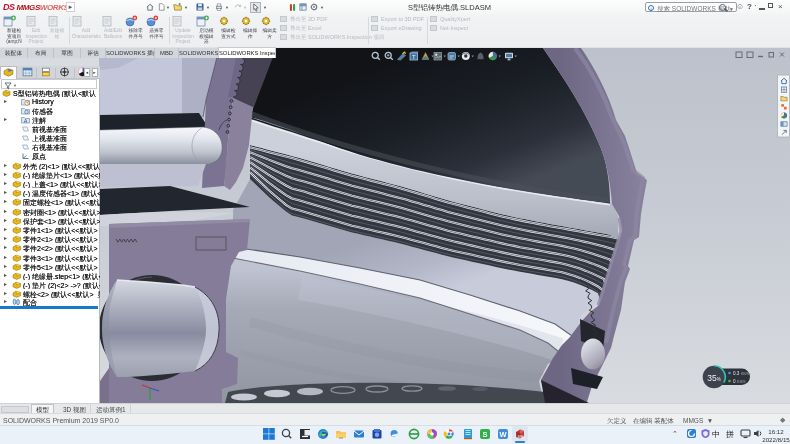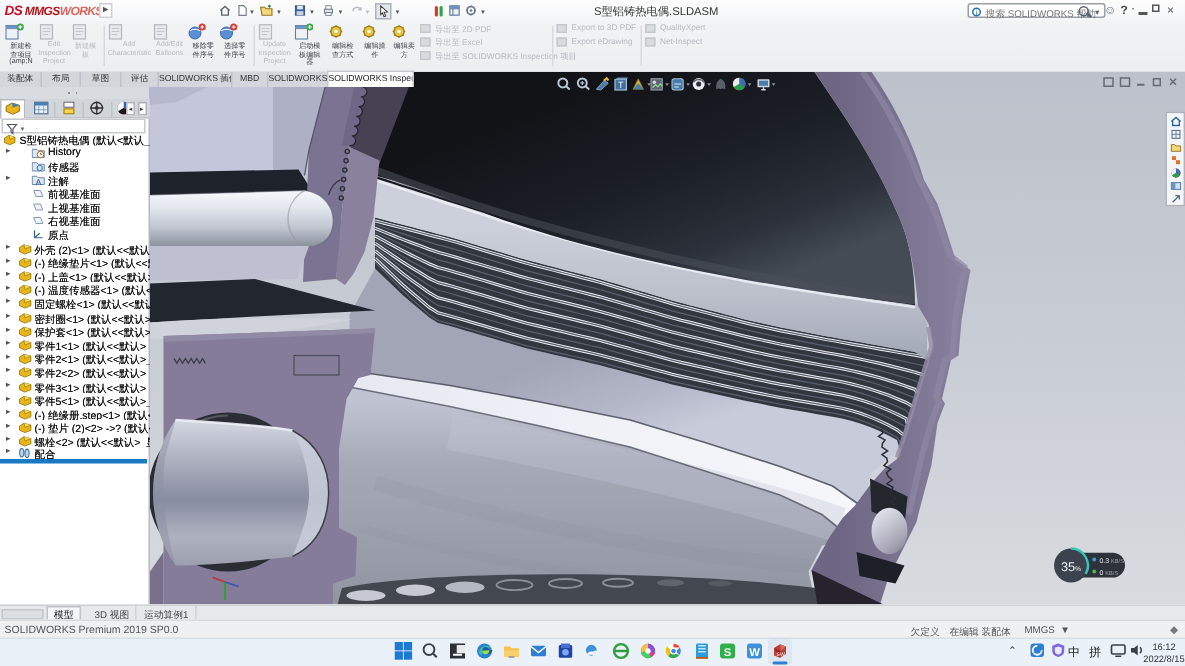--- a/index.html
+++ b/index.html
@@ -76,21 +76,21 @@
       </div>
       <div class="abs" style="left:310px;top:3px">
         <svg width="8" height="8" viewBox="0 0 9 9">
           <circle cx="4.5" cy="4.5" r="3" fill="none" stroke="#707a86" stroke-width="1.3"></circle>
           <circle cx="4.5" cy="4.5" r="1" fill="#707a86"></circle>
           <path d="M4.5,.8 v1.4 M4.5,6.8 v1.4 M.8,4.5 h1.4 M6.8,4.5 h1.4" stroke="#707a86" stroke-width=".9"></path>
         </svg>
       </div>
       <div class="abs t" style="left:320px;top:4.5px;font-size:4px;color:#555">▼</div>
     </div>
-<div class="abs t" style="left:396px;top:3px;font-size:7.5px;color:#333">S型铝铸热电偶.SLDASM</div>
+<div class="abs t" style="left:408px;top:3px;font-size:7.5px;color:#333">S型铝铸热电偶.SLDASM</div>
 
 <div class="abs" style="left:645px;top:2px;width:92px;height:10px;background:#fff;border:1px solid #9aa0a6;border-radius:2px">
   <div class="abs" style="left:2px;top:1.5px;width:6px;height:6px;border:1px solid #2a72b8;border-radius:50%;color:#2a72b8;font-size:5px;line-height:6px;text-align:center">i</div>
   <div class="abs t" style="left:11px;top:1.5px;font-size:6.5px;color:#777">搜索 SOLIDWORKS 帮助</div>
   <div class="abs" style="right:10px;top:1px;width:7px;height:7px;border:1.2px solid #5a6573;border-radius:50%"></div>
   <div class="abs" style="right:8px;top:6px;width:4px;height:1.5px;background:#5a6573;transform:rotate(45deg)"></div>
   <div class="abs" style="right:2px;top:3px;font-size:5px;color:#666">▼</div>
 </div>
 <div class="abs t" style="left:736px;top:2px;font-size:8px;color:#5f6a76">☺</div>
 <div class="abs t" style="left:747px;top:2px;font-size:8px;color:#444;font-weight:bold">?</div>

